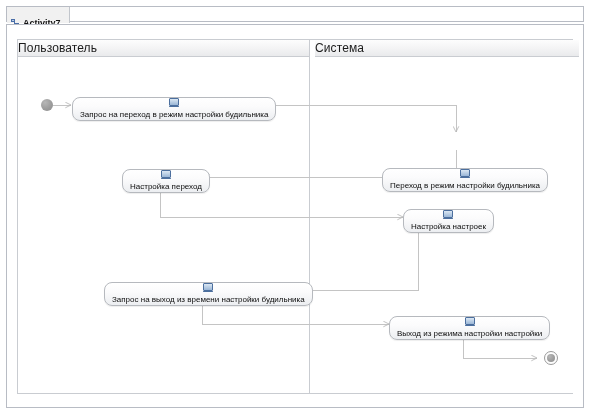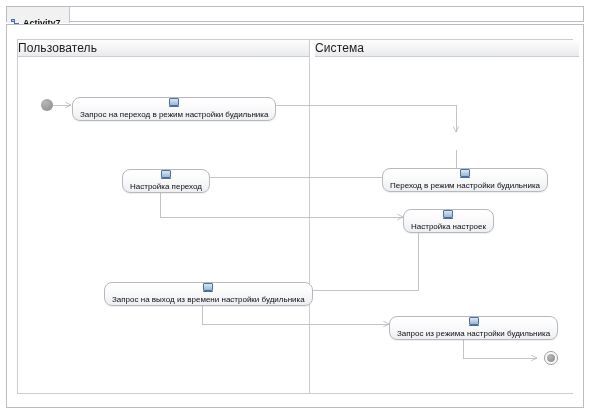--- a/index.html
+++ b/index.html
@@ -213,21 +213,21 @@
       <span class="node-label">Настройка настроек</span>
     </div>
 
     <div class="node" style="left:97px;top:257px;">
       <span class="node-icon"></span>
       <span class="node-label">Запрос на выход из времени настройки будильника</span>
     </div>
 
     <div class="node" style="left:382px;top:291px;">
       <span class="node-icon"></span>
-      <span class="node-label">Запрос из режима настройки будильника</span>
+      <span class="node-label">Выход из режима настройки настройки</span>
     </div>
 
     <div id="end-node" style="left:537px;top:326px;">
       <span id="end-node-inner"></span>
     </div>
 
   </div>
 </div>
 
 </body></html>

